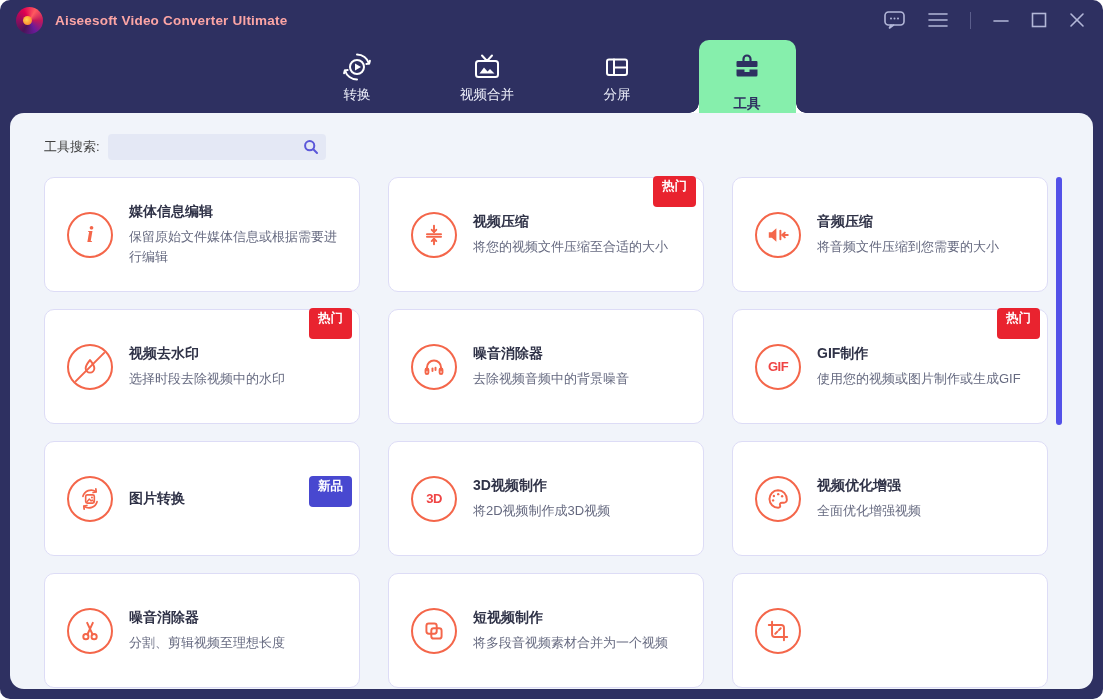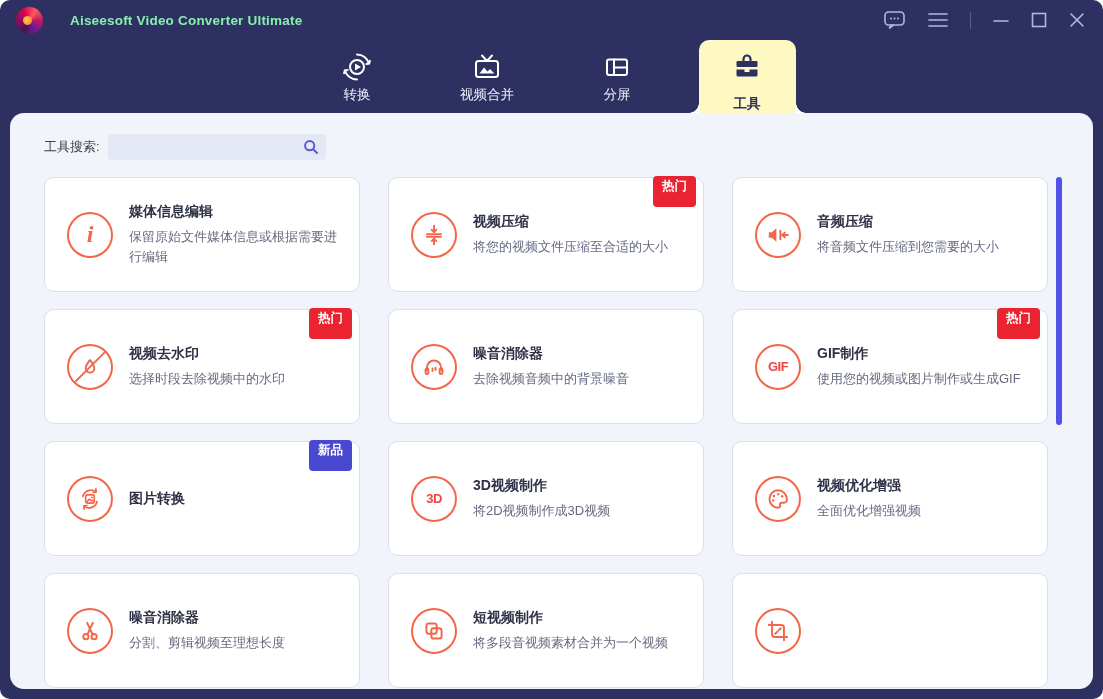--- a/index.html
+++ b/index.html
@@ -4,35 +4,35 @@
 <style>
   html,body{margin:0;padding:0;background:#ffffff;font-family:"Liberation Sans",sans-serif;}
   .window{position:relative;width:1103px;height:699px;background:#2e3061;border-radius:10px;overflow:hidden;}
 
   
   .titlebar{position:absolute;top:0;left:0;right:0;height:40px;display:flex;align-items:center;padding:0 18px 0 16px;box-sizing:border-box;}
   .logo{width:27px;height:27px;border-radius:50%;position:relative;flex:0 0 auto;
         background:conic-gradient(from 210deg,#4a1458,#8e0e5e,#e00051,#ff5a5f,#c2185b,#6a1b9a,#4a1458);}
   .logo::after{content:"";position:absolute;left:7px;top:9px;width:9px;height:9px;border-radius:50%;
         background:radial-gradient(circle at 40% 40%,#ffd54f,#ff8a30 70%);}
-  .app-title{color:#86efac;font-size:13.5px;font-weight:600;margin-left:27px;letter-spacing:.2px;}
+  .app-title{color:#fca5a5;font-size:13.5px;font-weight:600;margin-left:12px;letter-spacing:.2px;}
   .tb-spacer{flex:1;}
   .tb-controls{display:flex;align-items:center;column-gap:22px;}
   .tb-btn{display:flex;align-items:center;justify-content:center;cursor:default;}
   .tb-divider{width:1px;height:17px;background:#5b5e8c;}
   .tb-controls svg{stroke:#b3b7d8;fill:none;stroke-width:1.6;stroke-linecap:round;}
 
   
   .tabstrip{position:absolute;top:40px;left:0;right:0;height:73px;display:flex;padding-left:292px;box-sizing:border-box;}
   .tab{width:130px;height:73px;display:flex;justify-content:center;}
   .tab-inner{width:97px;height:73px;display:flex;flex-direction:column;align-items:center;justify-content:flex-start;padding-top:11px;box-sizing:border-box;position:relative;}
   .tab-icon{height:32px;display:flex;align-items:center;justify-content:center;}
   .tab-icon svg{stroke:#ffffff;fill:none;stroke-width:2;stroke-linecap:round;stroke-linejoin:round;}
   .tab-label{margin-top:3px;font-size:13.5px;color:#eef0fb;}
-  .tab.active .tab-inner{background:#fef9c3;border-radius:10px 10px 0 0;gap:11px;}
+  .tab.active .tab-inner{background:#86efac;border-radius:10px 10px 0 0;gap:11px;}
   .tab.active .tab-inner::before{content:"";position:absolute;left:-10px;bottom:0;width:10px;height:10px;
         background:radial-gradient(circle 10px at 0 0,#2e3061 0 9.5px,#ffffff 10px);}
   .tab.active .tab-inner::after{content:"";position:absolute;right:-10px;bottom:0;width:10px;height:10px;
         background:radial-gradient(circle 10px at 100% 0,#2e3061 0 9.5px,#ffffff 10px);}
   .tab.active .tab-label{color:#2e3061;font-weight:600;}
   .tab.active .tab-icon svg{stroke:#2e3061;}
   .tab.active .tab-icon svg .fillpart{fill:#2e3061;}
 
   
   .panel{position:absolute;left:10px;right:10px;top:113px;bottom:10px;background:#f1f4fa;border-radius:14px;overflow:hidden;}
@@ -53,21 +53,21 @@
   .tool-icon svg{stroke:#f4664a;fill:none;stroke-width:1.8;stroke-linecap:round;stroke-linejoin:round;}
   .glyph-text{color:#ef4444;font-weight:700;font-size:13px;letter-spacing:-.5px;font-family:"Liberation Sans",sans-serif;}
   .glyph-i{color:#f4664a;font-style:italic;font-weight:700;font-size:24px;font-family:"Liberation Serif",serif;line-height:1;margin-top:-2px;}
   .slash{position:absolute;width:42px;height:2px;background:#f4664a;transform:rotate(-45deg);border-radius:1px;}
   .card-text{margin-left:16px;padding-right:12px;}
   .card-title{font-size:14px;font-weight:700;color:#2f3247;}
   .card-desc{margin-top:6px;font-size:13px;line-height:1.5;color:#666a80;}
   .badge{position:absolute;top:-2px;right:7px;color:#ffffff;font-size:12.5px;font-weight:700;line-height:1;
         padding:4px 9px 14px;border-radius:4px;}
   .badge-hot{background:#e9232f;}
-  .badge-new{background:#4848d0;}
+  .badge-new{background:#4848d0;margin-top:36px;}
 
   .scroll-thumb{position:absolute;right:31px;top:64px;width:6px;height:248px;border-radius:3px;background:#5351e8;cursor:pointer;}
 </style>
 </head>
 <body>
 
 <div class="window">
 
   <div class="titlebar">
     <div class="logo"></div>

